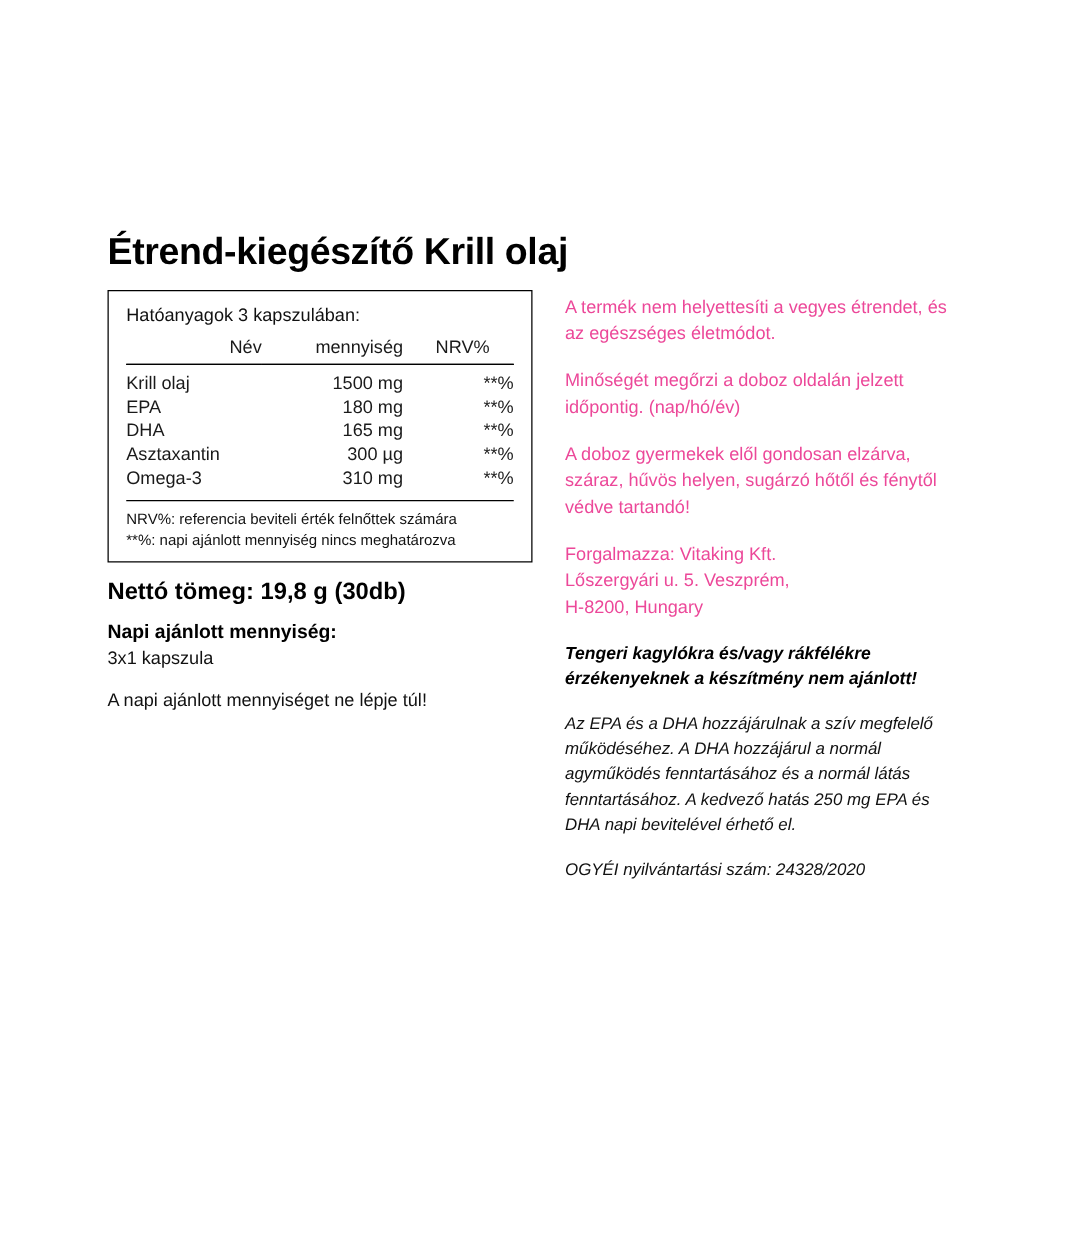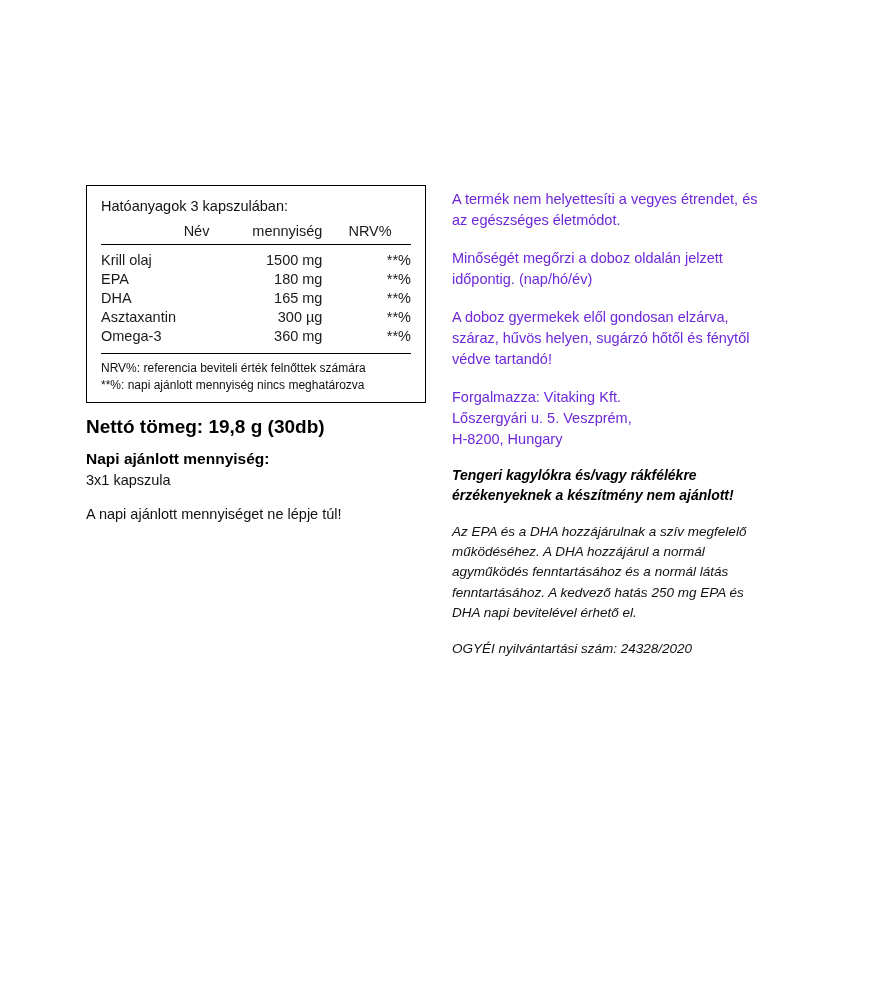--- a/index.html
+++ b/index.html
@@ -118,21 +118,21 @@
     font-weight: 700;
     margin: 0 0 2px 0;
     color: #000;
   }
 
   
   .rpara {
     font-size: 14.5px;
     line-height: 1.45;
     margin: 0 0 17px 0;
-    color: #6d28d9;
+    color: #ec4899;
   }
   .rpara.tight { margin-bottom: 15px; }
   .addr-line { display: block; }
 
   .warn {
     font-size: 14px;
     font-style: italic;
     font-weight: 700;
     line-height: 1.45;
     margin: 2px 0 16px 0;
@@ -152,20 +152,21 @@
     font-style: italic;
     color: #111;
     margin: 0;
   }
 </style>
 </head>
 <body>
 
 <div class="page">
 
+  <h1 class="main-title">Étrend-kiegészítő Krill olaj</h1>
 
   <div class="columns">
 
     <div class="col-left">
 
       <div class="nutri-box">
         <div class="nutri-caption">Hatóanyagok 3 kapszulában:</div>
 
         <table class="nutri">
           <thead>
@@ -191,21 +192,21 @@
               <td class="c-amount">165 mg</td>
               <td class="c-nrv">**%</td>
             </tr>
             <tr>
               <td class="c-name">Asztaxantin</td>
               <td class="c-amount">300 µg</td>
               <td class="c-nrv">**%</td>
             </tr>
             <tr>
               <td class="c-name">Omega-3</td>
-              <td class="c-amount">360 mg</td>
+              <td class="c-amount">310 mg</td>
               <td class="c-nrv">**%</td>
             </tr>
           </tbody>
         </table>
 
         <hr class="nutri-sep">
 
         <div class="nutri-note">NRV%: referencia beviteli érték felnőttek számára</div>
         <div class="nutri-note">**%: napi ajánlott mennyiség nincs meghatározva</div>
       </div>

